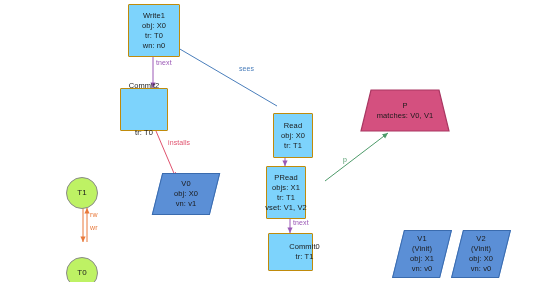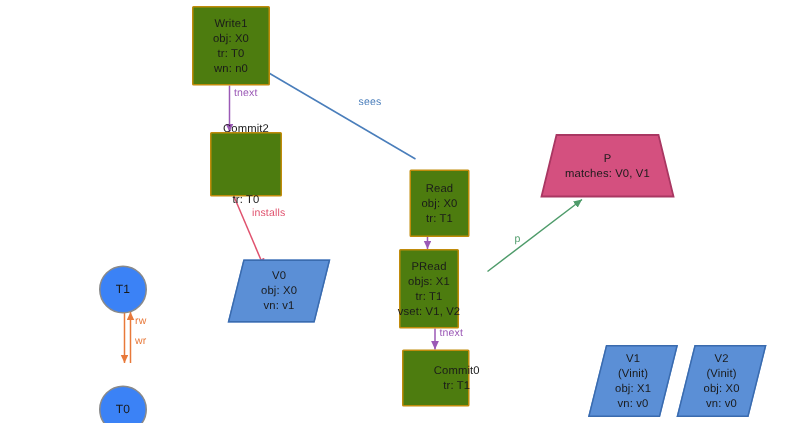--- a/index.html
+++ b/index.html
@@ -38,40 +38,40 @@
     font-size: 7.5px;
     line-height: 10px;
     letter-spacing: 0.1px;
   }
   .node .line {
     display: block;
     white-space: nowrap;
   }
   
   .node-event {
-    background: #4d7c0f;
+    background: #7dd3fc;
     border: 1.2px solid #C08B0B;
     border-radius: 1px;
   }
   
   .node-version {
     background: #5B8FD6;
     border: 1.2px solid #3A6BAE;
     transform: skewX(-14deg);
   }
   .node-version .inner {
     transform: skewX(14deg);
     display: flex;
     flex-direction: column;
     align-items: center;
     justify-content: center;
   }
   
   .node-txn {
-    background: #3b82f6;
+    background: #bef264;
     border: 1.2px solid #8A8A8A;
     border-radius: 50%;
     font-size: 8px;
   }
   .edge-label {
     position: absolute;
     font-size: 7px;
     line-height: 8px;
     white-space: nowrap;
     letter-spacing: 0.1px;
@@ -140,21 +140,21 @@
 
   <div class="edge-label lbl-wr" style="left:90px; top:224px;">wr</div>
 
   <div class="node node-event" style="left:128px; top:4px; width:52px; height:53px;">
     <span class="line">Write1</span>
     <span class="line">obj: X0</span>
     <span class="line">tr: T0</span>
     <span class="line">wn: n0</span>
   </div>
 
-  <div class="node node-event" style="left:140px; top:88px; width:48px; height:43px;gap:37px;">
+  <div class="node node-event" style="left:120px; top:88px; width:48px; height:43px;gap:37px;">
     <span class="line">Commit2</span>
     <span class="line">tr: T0</span>
   </div>
 
   <div class="node node-event" style="left:273px; top:89px; width:40px; height:45px;margin-top:24px;">
     <span class="line">Read</span>
     <span class="line">obj: X0</span>
     <span class="line">tr: T1</span>
   </div>
 

